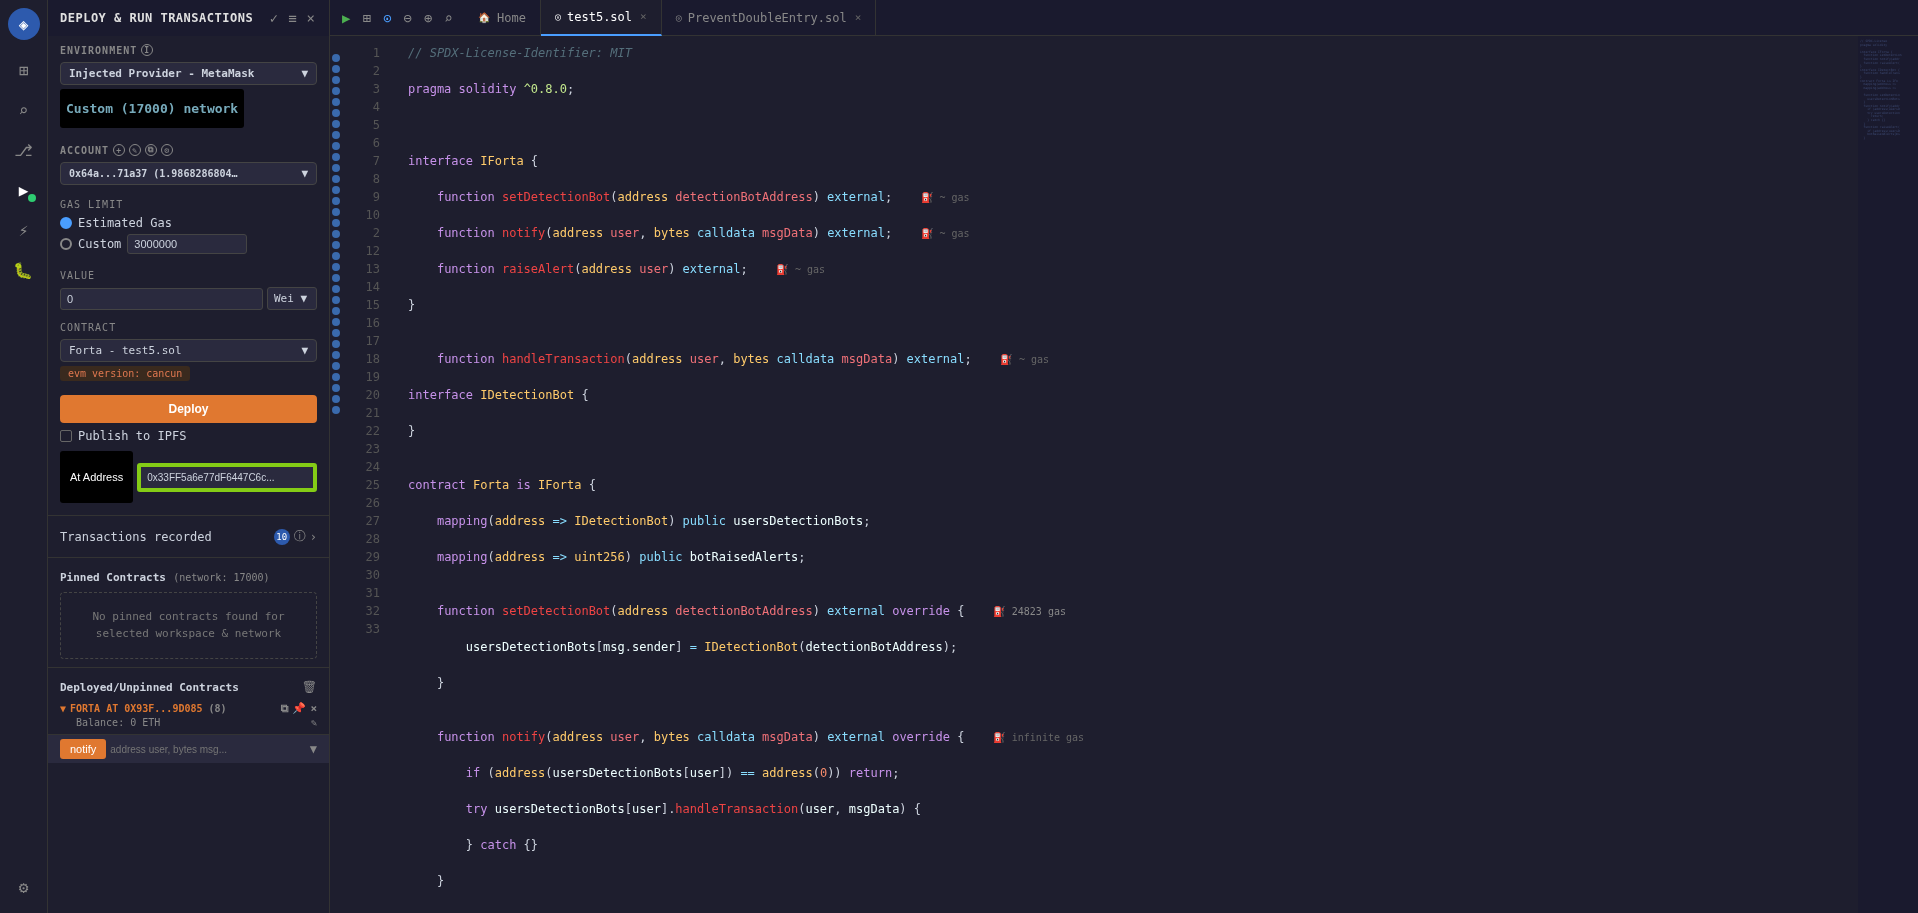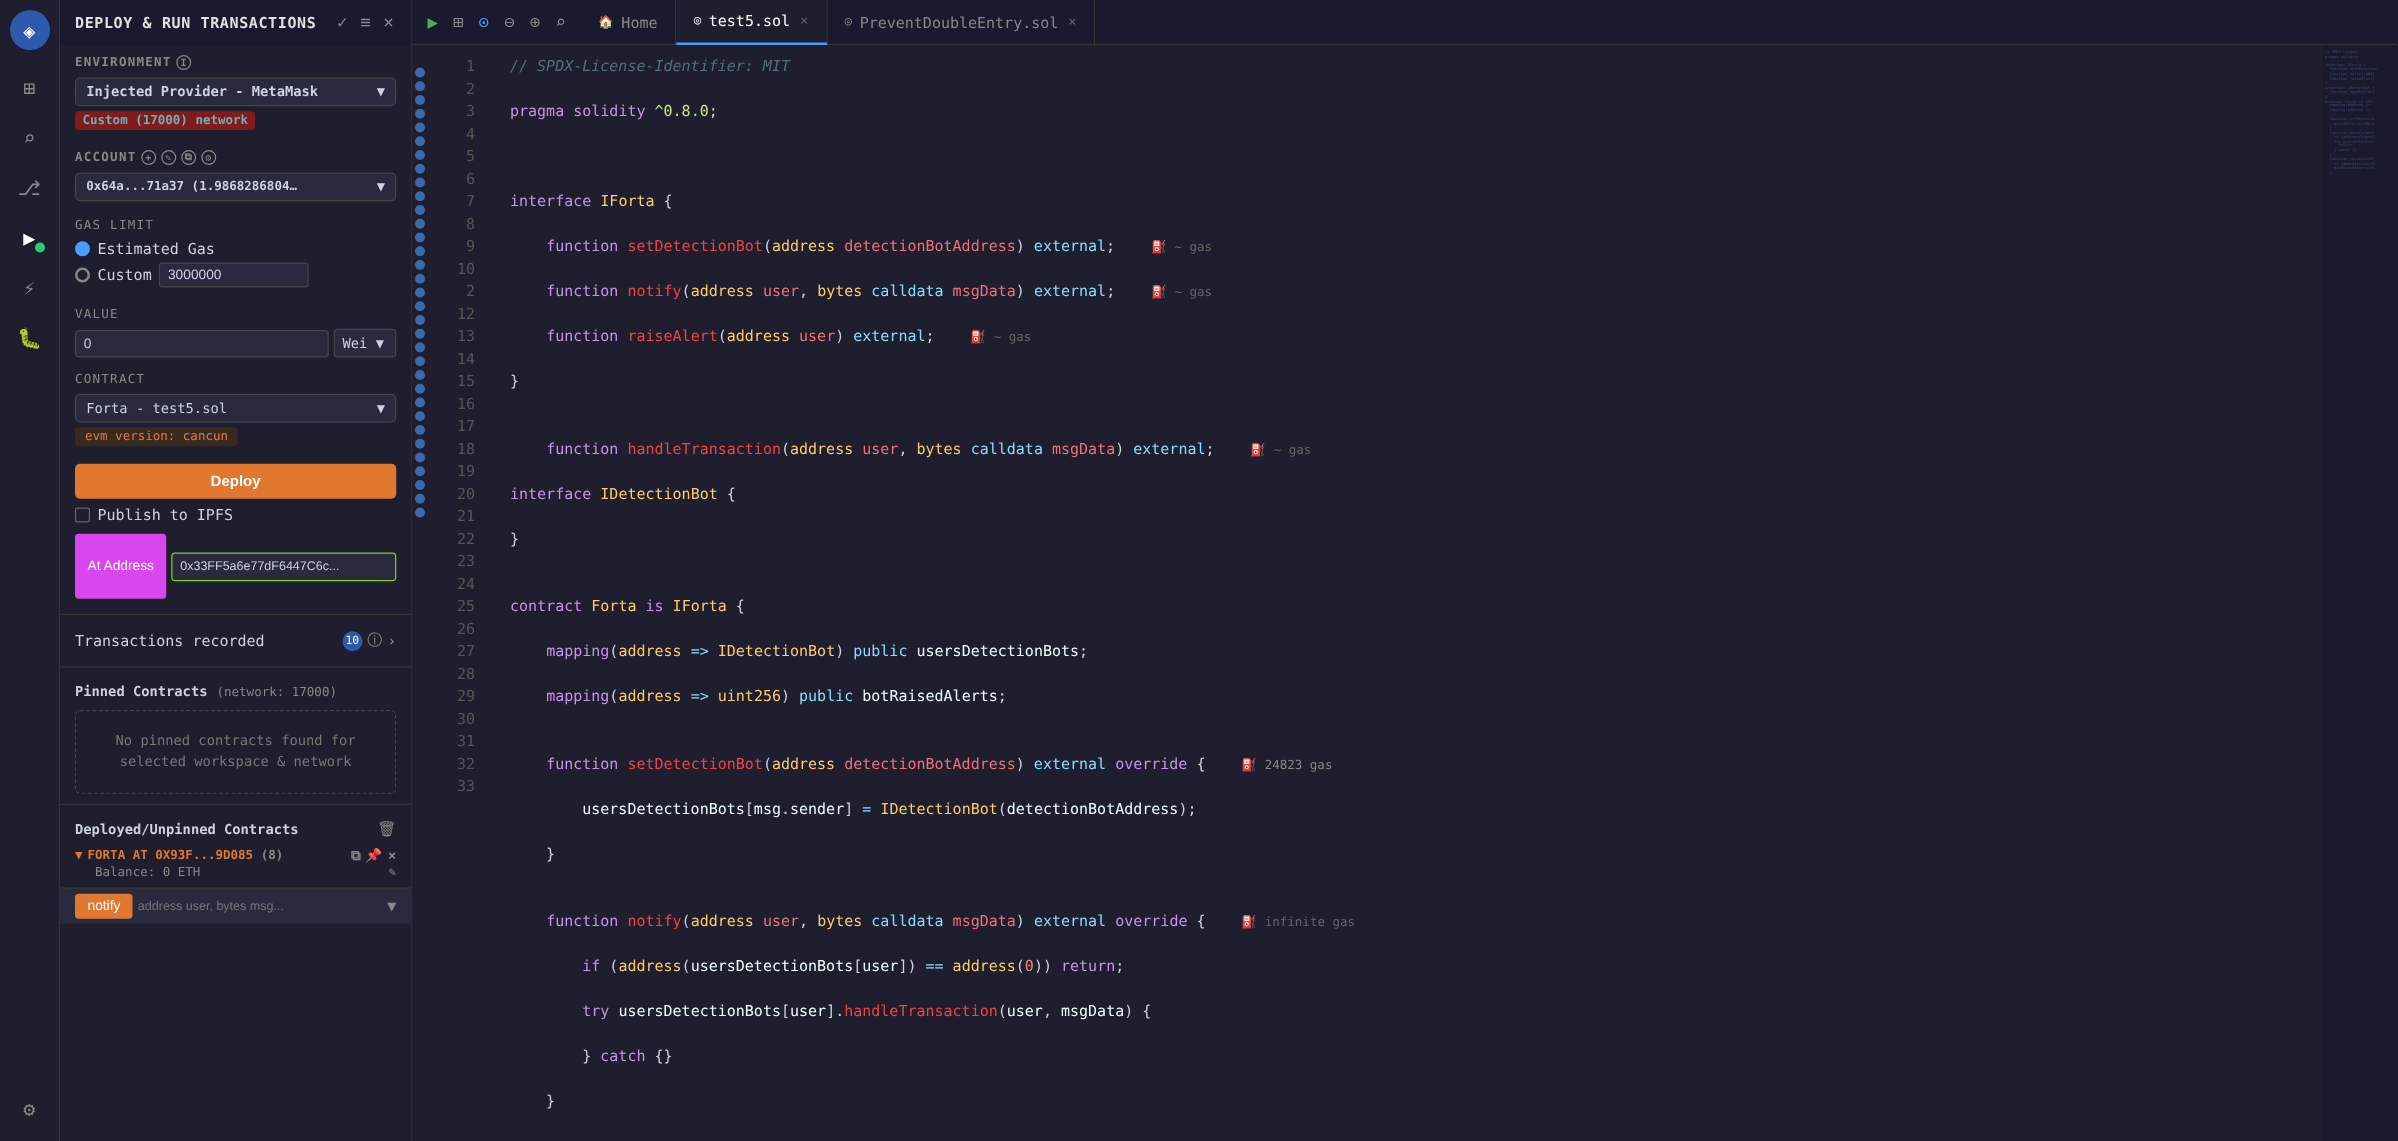--- a/index.html
+++ b/index.html
@@ -129,25 +129,25 @@
       padding: 4px 8px;
       border-radius: 4px;
       width: 100%;
       font-size: 11px;
       display: flex;
       align-items: center;
       justify-content: space-between;
       cursor: pointer;
     }
     .env-badge {
-      background: #7f1d1d;
+      background: #000000;
       color: #7ab;
       border-radius: 3px;
-      padding: 2px 6px;
-      font-size: 10px;
+      padding: 12px 6px;
+      font-size: 13px;
       margin-top: 4px;
       display: inline-block;
     }
     .account-select {
       background: #2a2a3e;
       border: 1px solid #444;
       color: #cdd3de;
       padding: 4px 8px;
       border-radius: 4px;
       flex: 1;
@@ -262,32 +262,32 @@
       border-radius: 2px;
     }
 
     .at-address-row {
       display: flex;
       align-items: center;
       padding: 0 12px 8px;
       gap: 4px;
     }
     .at-address-btn {
-      background: #d946ef;
+      background: #000000;
       color: #fff;
       border: none;
       padding: 20px 10px;
       border-radius: 3px;
       cursor: pointer;
       font-size: 11px;
       white-space: nowrap;
     }
     .at-address-input {
       background: #2a2a3e;
-      border: 1px solid #84cc16;
+      border: 4px solid #84cc16;
       color: #cdd3de;
       padding: 5px 6px;
       border-radius: 3px;
       font-size: 10px;
       flex: 1;
     }
 
     .divider { height: 1px; background: #333; margin: 4px 0; }
 
     .transactions-row {

